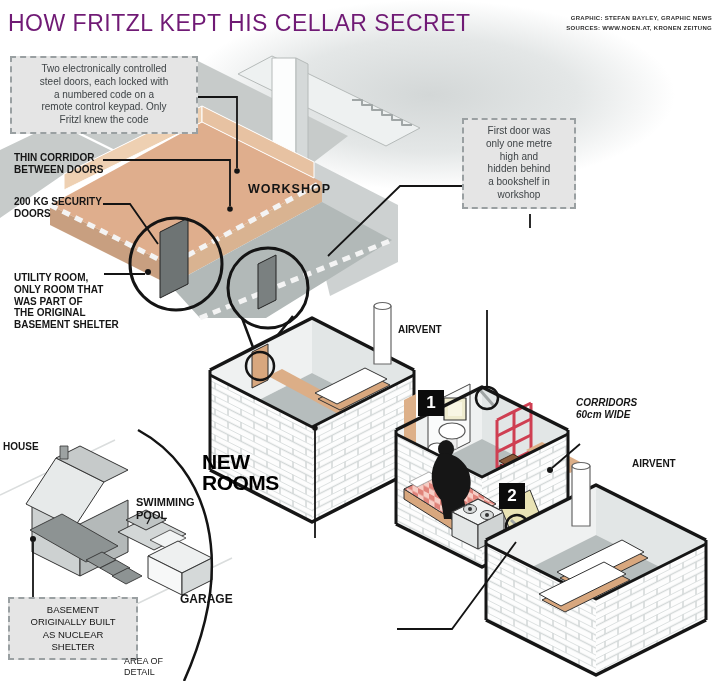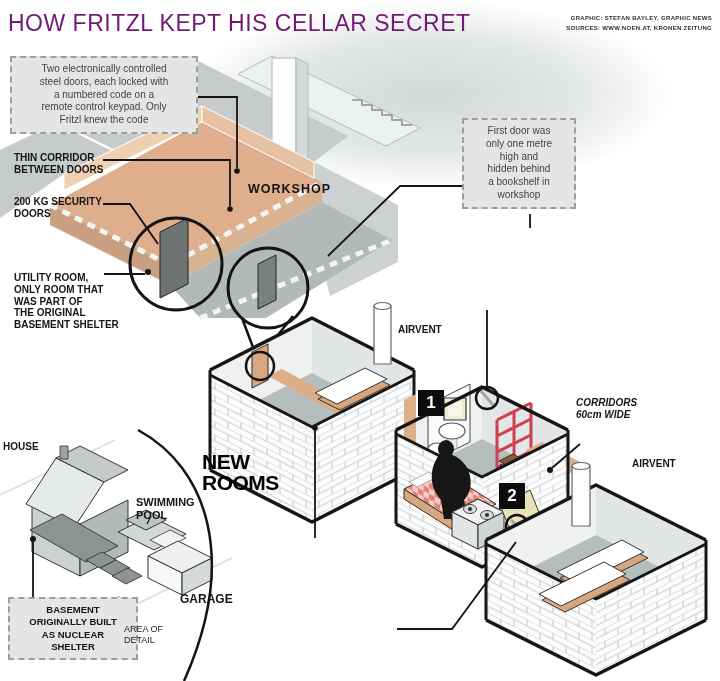--- a/index.html
+++ b/index.html
@@ -3,25 +3,25 @@
 <meta charset="utf-8">
 <style>
   html,body{margin:0;padding:0;background:#fff;}
   .canvas{position:relative;width:720px;height:681px;background:#fff;overflow:hidden;
           font-family:"Liberation Sans","DejaVu Sans",sans-serif;}
   svg{position:absolute;left:0;top:0;}
   .txt{position:absolute;color:#141414;}
   .title{font-size:23px;font-weight:400;color:#701a75;letter-spacing:.5px;}
   .credits{font-size:6px;font-weight:bold;color:#2e2e2e;text-align:right;line-height:1.6;letter-spacing:.3px;}
   .label{font-size:10px;font-weight:bold;line-height:1.18;white-space:pre-line;color:#151515;}
-  .label-lite{font-size:9px;font-weight:normal;line-height:1.2;white-space:pre-line;color:#222;}
+  .label-lite{font-size:9px;font-weight:normal;line-height:1.2;white-space:pre-line;color:#222;margin-top:32px;}
   .big{font-size:21px;font-weight:bold;line-height:.98;letter-spacing:-.5px;white-space:pre-line;color:#000000;}
   .note{position:absolute;background:#e5e5e5;border:2px dashed #9aa0a2;padding:5px 7px;
         font-size:10px;color:#3f4447;line-height:1.28;white-space:pre-line;text-align:center;}
-  .note.bold{font-weight:bold;font-size:9.5px;color:#151515;line-height:1.3;}
+  .note.bold{font-weight:normal;font-size:9.5px;color:#151515;line-height:1.3;}
   .badge{position:absolute;width:26px;height:26px;background:#0c0c0c;color:#fff;
          font-weight:bold;font-size:17px;display:flex;align-items:center;justify-content:center;}
 </style>
 </head>
 <body>
 
 <div class="canvas">
 
 <svg width="720" height="681" viewBox="0 0 720 681">
   <defs>

